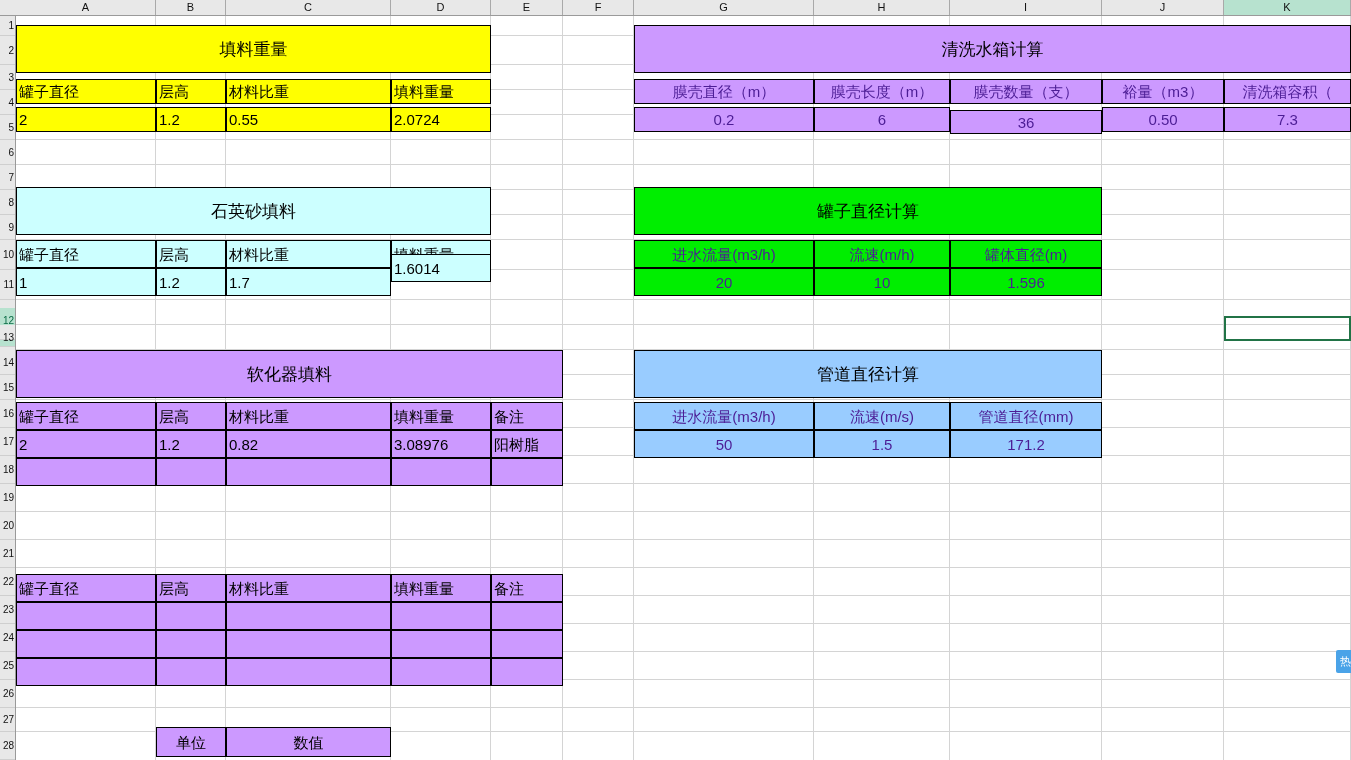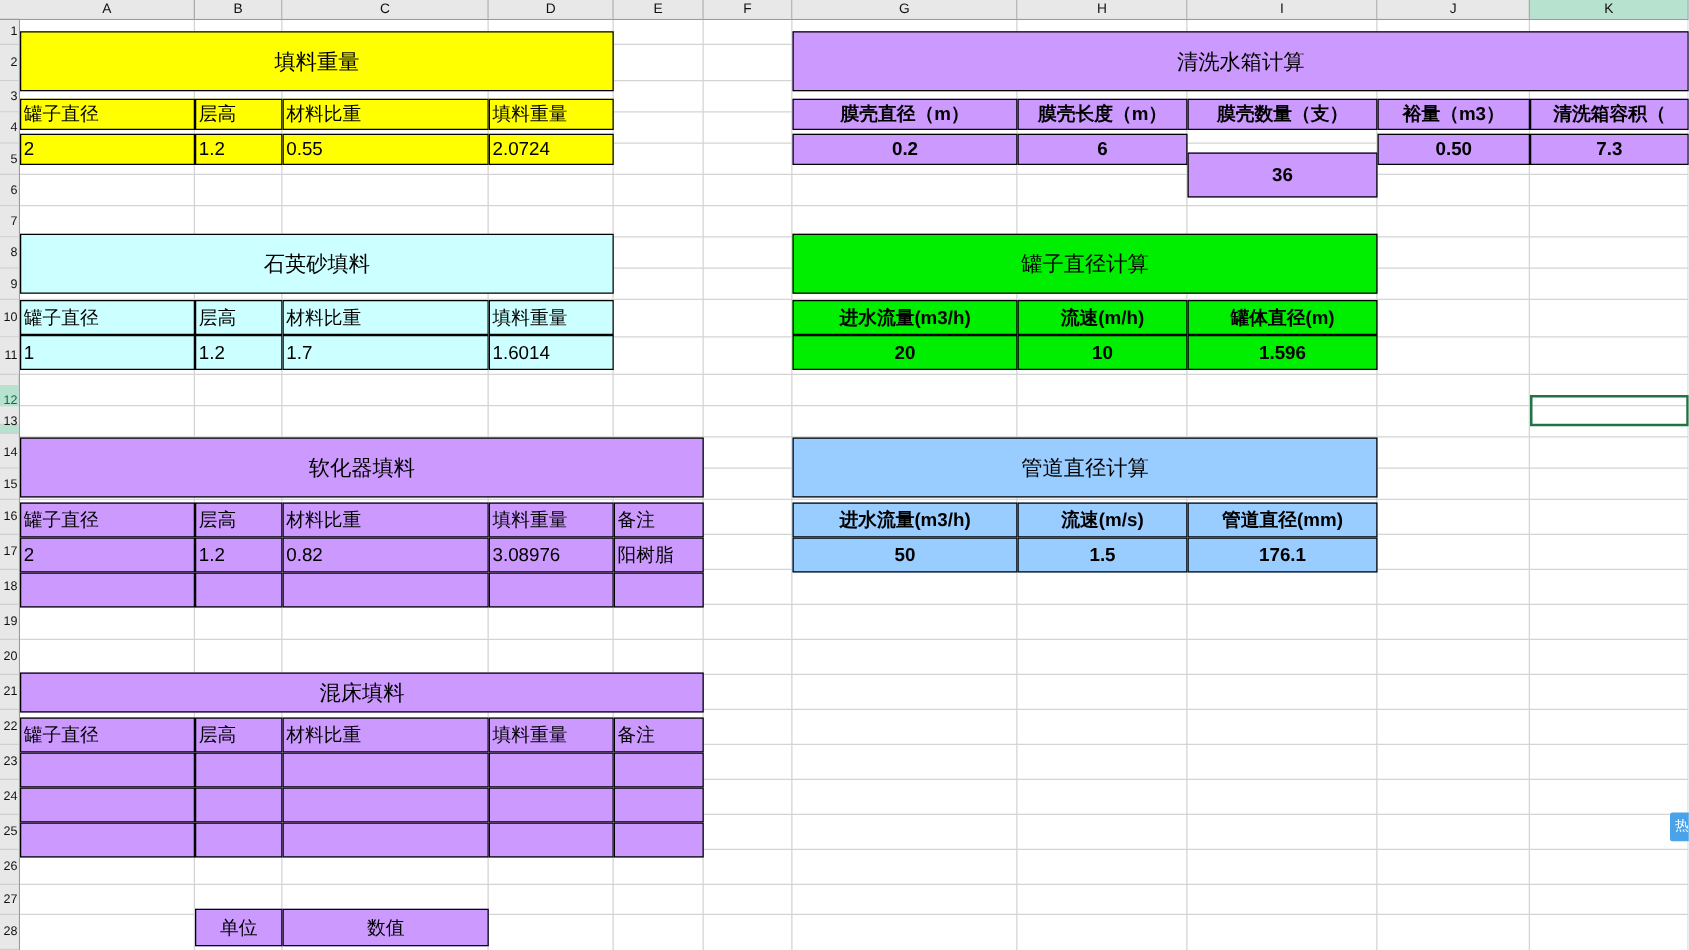--- a/index.html
+++ b/index.html
@@ -60,21 +60,21 @@
   .c.left{justify-content:flex-start;}
 
   .yellow{background:#ffff00;}
   .cyan{background:#ccffff;}
   .purple{background:#cc99ff;}
   .green{background:#00ee00;}
   .blue{background:#99ccff;}
   .lilac{background:#cc99ff;}
 
   .title{font-size:17px;}
-  .bluetxt{color:#000000;font-weight:bold;}
+  .bluetxt{color:#4c1d95;}
 
   
   .activecell{
     position:absolute;border:2px solid #217346;background:transparent;
     box-sizing:border-box;
   }
   
   .badge{
     position:absolute;background:#4aa3e8;color:#fff;
     font-size:11px;line-height:1;padding:6px 4px;border-radius:2px 0 0 2px;
@@ -189,42 +189,41 @@
 
   <div class="c cyan ctr title" style="left:16px;top:187px;width:475px;height:48px">石英砂填料</div>
   <div class="c cyan left" style="left:16px;top:240px;width:140px;height:28px">罐子直径</div>
   <div class="c cyan left" style="left:156px;top:240px;width:70px;height:28px">层高</div>
   <div class="c cyan left" style="left:226px;top:240px;width:165px;height:28px">材料比重</div>
   <div class="c cyan left" style="left:391px;top:240px;width:100px;height:28px">填料重量</div>
 
   <div class="c cyan left" style="left:16px;top:268px;width:140px;height:28px">1</div>
   <div class="c cyan left" style="left:156px;top:268px;width:70px;height:28px">1.2</div>
   <div class="c cyan left" style="left:226px;top:268px;width:165px;height:28px">1.7</div>
-  <div class="c cyan left" style="left:391px;top:268px;width:100px;height:28px">1.6014</div>
+  <div class="c cyan left" style="left:391px;top:254px;width:100px;height:28px">1.6014</div>
 
   <div class="c purple ctr title" style="left:16px;top:350px;width:547px;height:48px">软化器填料</div>
   <div class="c purple left" style="left:16px;top:402px;width:140px;height:28px">罐子直径</div>
   <div class="c purple left" style="left:156px;top:402px;width:70px;height:28px">层高</div>
   <div class="c purple left" style="left:226px;top:402px;width:165px;height:28px">材料比重</div>
   <div class="c purple left" style="left:391px;top:402px;width:100px;height:28px">填料重量</div>
   <div class="c purple left" style="left:491px;top:402px;width:72px;height:28px">备注</div>
 
   <div class="c purple left" style="left:16px;top:430px;width:140px;height:28px">2</div>
   <div class="c purple left" style="left:156px;top:430px;width:70px;height:28px">1.2</div>
   <div class="c purple left" style="left:226px;top:430px;width:165px;height:28px">0.82</div>
   <div class="c purple left" style="left:391px;top:430px;width:100px;height:28px">3.08976</div>
   <div class="c purple left" style="left:491px;top:430px;width:72px;height:28px">阳树脂</div>
 
   <div class="c purple left" style="left:16px;top:458px;width:140px;height:28px"></div>
   <div class="c purple left" style="left:156px;top:458px;width:70px;height:28px"></div>
   <div class="c purple left" style="left:226px;top:458px;width:165px;height:28px"></div>
   <div class="c purple left" style="left:391px;top:458px;width:100px;height:28px"></div>
   <div class="c purple left" style="left:491px;top:458px;width:72px;height:28px"></div>
 
-  <div class="c lilac ctr title" style="left:16px;top:538px;width:547px;height:32px">混床填料</div>
   <div class="c lilac left" style="left:16px;top:574px;width:140px;height:28px">罐子直径</div>
   <div class="c lilac left" style="left:156px;top:574px;width:70px;height:28px">层高</div>
   <div class="c lilac left" style="left:226px;top:574px;width:165px;height:28px">材料比重</div>
   <div class="c lilac left" style="left:391px;top:574px;width:100px;height:28px">填料重量</div>
   <div class="c lilac left" style="left:491px;top:574px;width:72px;height:28px">备注</div>
 
   <div class="c lilac left" style="left:16px;top:602px;width:140px;height:28px"></div>
   <div class="c lilac left" style="left:156px;top:602px;width:70px;height:28px"></div>
   <div class="c lilac left" style="left:226px;top:602px;width:165px;height:28px"></div>
   <div class="c lilac left" style="left:391px;top:602px;width:100px;height:28px"></div>
@@ -247,39 +246,39 @@
 
   <div class="c lilac ctr" style="left:226px;top:727px;width:165px;height:30px">数值</div>
   <div class="c purple ctr bluetxt" style="left:634px;top:79px;width:180px;height:25px">膜壳直径（m）</div>
   <div class="c purple ctr bluetxt" style="left:814px;top:79px;width:136px;height:25px">膜壳长度（m）</div>
   <div class="c purple ctr bluetxt" style="left:950px;top:79px;width:152px;height:25px">膜壳数量（支）</div>
   <div class="c purple ctr bluetxt" style="left:1102px;top:79px;width:122px;height:25px">裕量（m3）</div>
   <div class="c purple ctr bluetxt" style="left:1224px;top:79px;width:127px;height:25px">清洗箱容积（</div>
 
   <div class="c purple ctr bluetxt" style="left:634px;top:107px;width:180px;height:25px">0.2</div>
   <div class="c purple ctr bluetxt" style="left:814px;top:107px;width:136px;height:25px">6</div>
-  <div class="c purple ctr bluetxt" style="left:950px;top:122px;width:152px;height:36px">36</div>
+  <div class="c purple ctr bluetxt" style="left:950px;top:110px;width:152px;height:24px">36</div>
   <div class="c purple ctr bluetxt" style="left:1102px;top:107px;width:122px;height:25px">0.50</div>
   <div class="c purple ctr bluetxt" style="left:1224px;top:107px;width:127px;height:25px">7.3</div>
 
   <div class="c green ctr title" style="left:634px;top:187px;width:468px;height:48px">罐子直径计算</div>
   <div class="c green ctr bluetxt" style="left:634px;top:240px;width:180px;height:28px">进水流量(m3/h)</div>
   <div class="c green ctr bluetxt" style="left:814px;top:240px;width:136px;height:28px">流速(m/h)</div>
   <div class="c green ctr bluetxt" style="left:950px;top:240px;width:152px;height:28px">罐体直径(m)</div>
 
   <div class="c green ctr bluetxt" style="left:634px;top:268px;width:180px;height:28px">20</div>
   <div class="c green ctr bluetxt" style="left:814px;top:268px;width:136px;height:28px">10</div>
   <div class="c green ctr bluetxt" style="left:950px;top:268px;width:152px;height:28px">1.596</div>
 
   <div class="c blue ctr title" style="left:634px;top:350px;width:468px;height:48px">管道直径计算</div>
   <div class="c blue ctr bluetxt" style="left:634px;top:402px;width:180px;height:28px">进水流量(m3/h)</div>
   <div class="c blue ctr bluetxt" style="left:814px;top:402px;width:136px;height:28px">流速(m/s)</div>
   <div class="c blue ctr bluetxt" style="left:950px;top:402px;width:152px;height:28px">管道直径(mm)</div>
 
   <div class="c blue ctr bluetxt" style="left:634px;top:430px;width:180px;height:28px">50</div>
   <div class="c blue ctr bluetxt" style="left:814px;top:430px;width:136px;height:28px">1.5</div>
-  <div class="c blue ctr bluetxt" style="left:950px;top:430px;width:152px;height:28px">176.1</div>
+  <div class="c blue ctr bluetxt" style="left:950px;top:430px;width:152px;height:28px">171.2</div>
 
   <div class="activecell" style="left:1224px;top:316px;width:127px;height:25px"></div>
 
   <div class="badge" style="left:1336px;top:650px;">热</div>
 
 </div>
 
 </body></html>

